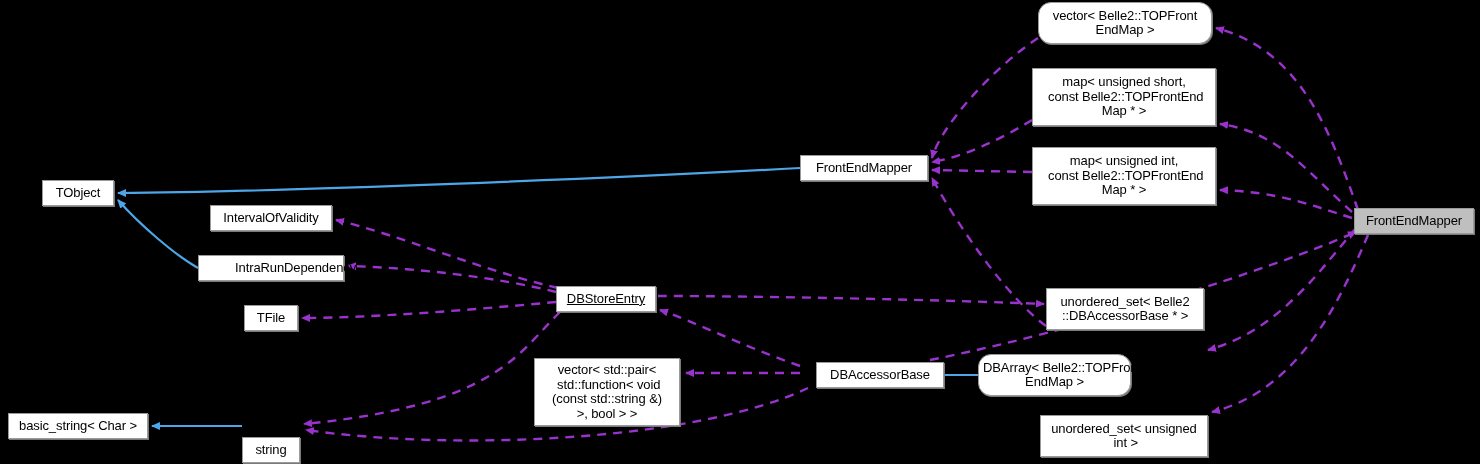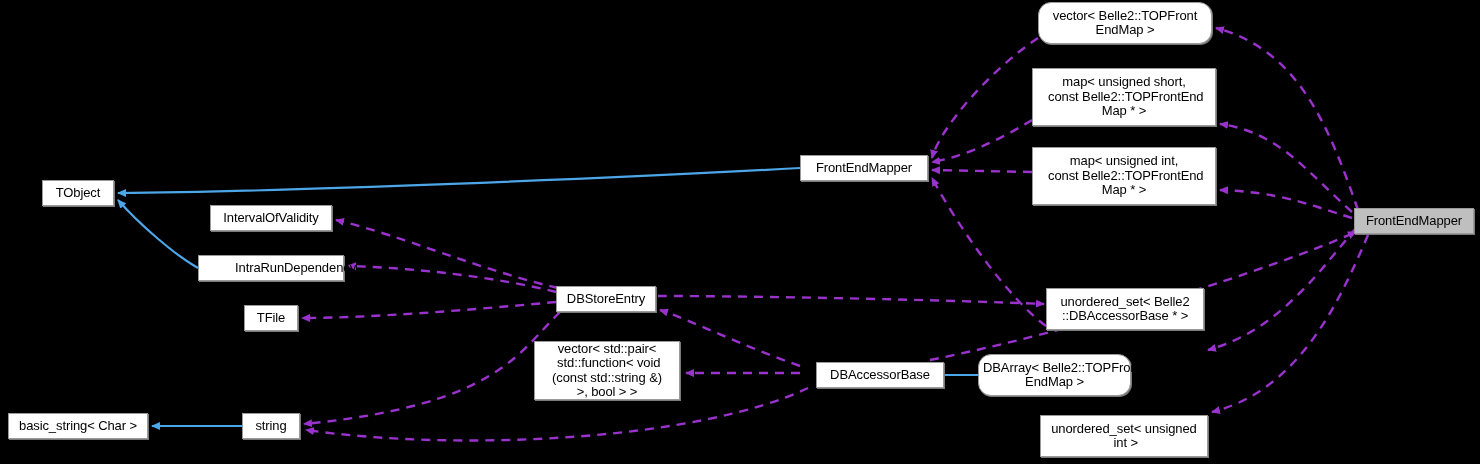--- a/index.html
+++ b/index.html
@@ -88,23 +88,23 @@
         <path d="M 808,388 C 700,440 460,452 306,430" fill="none" stroke="#9a32cd" stroke-width="2.4" stroke-dasharray="9,7" marker-end="url(#arrow-purple)"></path>
         <path d="M 930,360 C 1080,330 1270,270 1356,232" fill="none" stroke="#9a32cd" stroke-width="2.4" stroke-dasharray="9,7" marker-end="url(#arrow-purple)"></path>
       </g>
   </svg>
   <div id="nodes-group">
       <div class="node" style="left: 42px; top: 180px; width: 72px; height: 26px;"><span class="node-label">TObject</span></div>
       <div class="node" style="left: 210px; top: 205px; width: 122px; height: 26px;"><span class="node-label">IntervalOfValidity</span></div>
       <div class="node" style="left: 198px; top: 255px; width: 146px; height: 26px; padding-left: 32px;"><span class="node-label">IntraRunDependency</span></div>
       <div class="node" style="left: 244px; top: 305px; width: 54px; height: 26px;"><span class="node-label">TFile</span></div>
       <div class="node" style="left: 8px; top: 413px; width: 140px; height: 26px;"><span class="node-label">basic_string&lt; Char &gt;</span></div>
-      <div class="node" style="left: 242px; top: 413px; width: 58px; height: 26px; text-align: center;"><span class="node-label">string</span></div>
-      <div class="node" style="left: 556px; top: 286px; width: 100px; height: 26px;"><span class="node-label">DBStoreEntry</span></div>
-      <div class="node" style="left: 534px; top: 341px; width: 146px; height: 59px;"><span class="node-label">vector&lt; std::pair&lt;
+      <div class="node" style="left: 242px; top: 437px; width: 58px; height: 26px; text-align: center;"><span class="node-label">string</span></div>
+      <div class="node" style="left: 556px; top: 286px; width: 100px; height: 26px; text-decoration: underline;"><span class="node-label">DBStoreEntry</span></div>
+      <div class="node" style="left: 534px; top: 358px; width: 146px; height: 68px;"><span class="node-label">vector&lt; std::pair&lt;
  std::function&lt; void
 (const std::string &amp;)
 &gt;, bool &gt; &gt;</span></div>
       <div class="node" style="left: 800px; top: 155px; width: 128px; height: 26px;"><span class="node-label">FrontEndMapper</span></div>
       <div class="node" style="left: 800px; top: 362px; width: 128px; height: 26px; margin-left: 16px;"><span class="node-label">DBAccessorBase</span></div>
       <div class="node" style="left: 1038px; top: 2px; width: 174px; height: 42px; border-radius: 13px;"><span class="node-label">vector&lt; Belle2::TOPFront
 EndMap &gt;</span></div>
       <div class="node" style="left: 1032px; top: 68px; width: 184px; height: 58px;"><span class="node-label">map&lt; unsigned short,
  const Belle2::TOPFrontEnd
 Map * &gt;</span></div>

